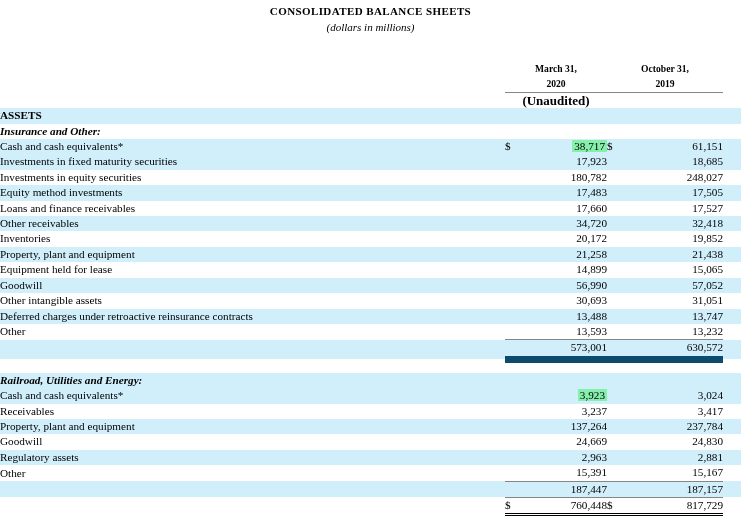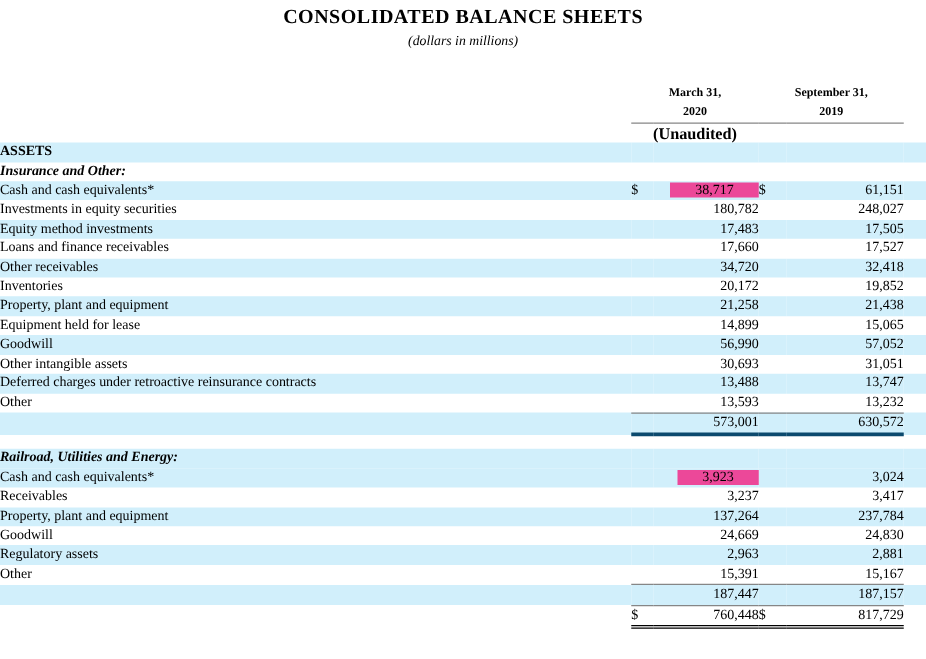--- a/index.html
+++ b/index.html
@@ -20,21 +20,21 @@
     width: 741px;
     height: 527px;
   }
 
   
   .title-block {
     text-align: center;
     padding-top: 5px;
   }
   .doc-title {
-    font-size: 16px;
+    font-size: 11px;
     font-weight: bold;
     letter-spacing: 0.4px;
   }
   .doc-subtitle {
     font-size: 11px;
     font-style: italic;
     margin-top: 4px;
   }
 
   
@@ -107,27 +107,27 @@
     text-align: left;
     padding-left: 3px;
   }
   .val {
     text-align: right;
     padding-right: 18px;
   }
 
   
   .rule-top    { border-top: 1px solid #868686; }
-  .rule-bottom { border-bottom: 3px solid #0c4a6e; }
+  .rule-bottom { border-bottom: 7px solid #0c4a6e; }
   .rule-dbl {
     border-bottom: 3px double #000000;
   }
   .hl-inner {
-    background: #ec4899;
-    padding: 0 20px;
+    background: #86efac;
+    padding: 0 2px;
   }
 </style>
 </head>
 <body>
 
 <div id="doc">
 
   <div class="title-block">
     <div class="doc-title">CONSOLIDATED BALANCE SHEETS</div>
     <div class="doc-subtitle">(dollars in millions)</div>
@@ -147,21 +147,21 @@
           <td style="height: 14px; line-height: 14px;">&nbsp;</td>
           <td style="height: 14px; line-height: 14px;">&nbsp;</td>
           <td style="height: 14px; line-height: 14px;">&nbsp;</td>
           <td style="height: 14px; line-height: 14px;">&nbsp;</td>
           <td style="height: 14px; line-height: 14px;">&nbsp;</td>
           <td style="height: 14px; line-height: 14px;">&nbsp;</td>
         </tr>
         <tr>
           <td>&nbsp;</td>
           <td class="hdr-cell hdr-rule" colspan="2" style="height: 30px;"><span>March 31,</span><br><span>2020</span></td>
-          <td class="hdr-cell hdr-rule" colspan="2" style="height: 30px;"><span>September 31,</span><br><span>2019</span></td>
+          <td class="hdr-cell hdr-rule" colspan="2" style="height: 30px;"><span>October 31,</span><br><span>2019</span></td>
           <td>&nbsp;</td>
         </tr>
         <tr>
           <td>&nbsp;</td>
           <td class="hdr-unaud" colspan="2">(Unaudited)</td>
           <td class="hdr-unaud" colspan="2">&nbsp;</td>
           <td>&nbsp;</td>
         </tr>
         <tr class="shade">
           <td class="lbl lbl-assets">ASSETS</td>
@@ -180,20 +180,28 @@
           <td>&nbsp;</td>
         </tr>
         <tr class="shade">
           <td class="lbl lbl-indent">Cash and cash equivalents*</td>
           <td class="cur ">$</td>
           <td class="val "><span class="hl-inner">38,717</span></td>
           <td class="cur ">$</td>
           <td class="val ">61,151</td>
           <td>&nbsp;</td>
         </tr>
+        <tr class="shade">
+          <td class="lbl lbl-indent">Investments in fixed maturity securities</td>
+          <td class="cur ">&nbsp;</td>
+          <td class="val ">17,923</td>
+          <td class="cur ">&nbsp;</td>
+          <td class="val ">18,685</td>
+          <td>&nbsp;</td>
+        </tr>
         <tr>
           <td class="lbl lbl-indent">Investments in equity securities</td>
           <td class="cur ">&nbsp;</td>
           <td class="val ">180,782</td>
           <td class="cur ">&nbsp;</td>
           <td class="val ">248,027</td>
           <td>&nbsp;</td>
         </tr>
         <tr class="shade">
           <td class="lbl lbl-indent">Equity method investments</td>

